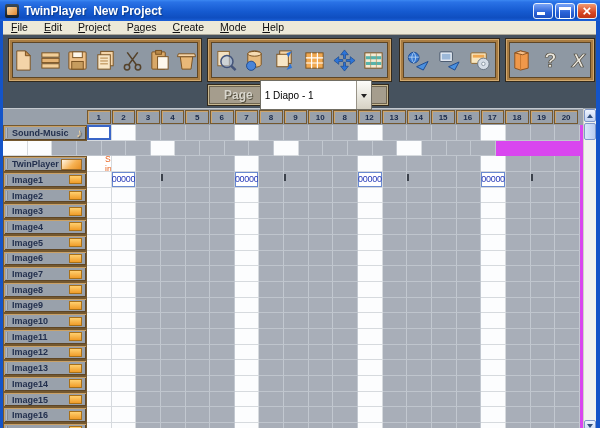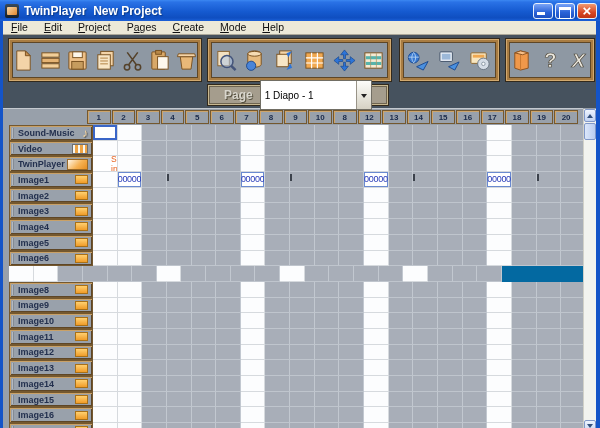--- a/index.html
+++ b/index.html
@@ -66,21 +66,21 @@
 
   
   .header-row { position:absolute; top:108px; left:3px; width:580px; height:17px; background:#98a0aa;
     border-top:1px solid #c4c9cf; }
   .colbtns { position:absolute; left:84px; top:1px; display:flex; gap:1px; }
   .colbtn { width:23.6px; height:14px; flex:none; background:#99a1ab; border:1px solid #74582f;
     box-shadow:inset 1px 1px 0 #cda56c; color:#1a2a4a; font-size:8px; font-weight:bold;
     display:flex; align-items:center; justify-content:center; }
 
   
-  .grid { position:absolute; top:125px; left:9px; width:580px; height:303px; overflow:hidden; background:#0369a1; }
+  .grid { position:absolute; top:125px; left:3px; width:580px; height:303px; overflow:hidden; background:#d946ef; }
   .trow { display:flex; height:15.7px; }
   .row-label { width:84px; height:100%; flex:none; background:#99a1ab; border:1px solid #74582f;
     box-shadow:inset 1px 1px 0 #c9a167, inset -1px -1px 0 #5e4626;
     display:flex; align-items:center; padding:0 4px 0 8px; font-size:9px; font-weight:bold; color:#23304e;
     position:relative; white-space:nowrap; }
   .row-label::before { content:''; position:absolute; left:2px; top:2px; bottom:2px; width:2px;
     background:linear-gradient(90deg,#cdd2d8,#6a727c); }
   .row-icon { margin-left:auto; display:flex; align-items:center; }
   .ri-music { color:#f0d2a0; font-size:12px; line-height:10px; text-shadow:1px 1px 1px #4a4a4a; }
   .ri-film { width:16px; height:10px; display:inline-block; border:1px solid #6f6f6f;
@@ -375,26 +375,20 @@
         <div class="cell"></div>
         <div class="cell"></div>
         <div class="cell"></div>
         <div class="cell"></div>
         <div class="cell white"></div>
         <div class="cell"></div>
         <div class="cell"></div>
         <div class="cell"></div>
       </div>
       <div class="trow">
-        <div class="row-label">
-          <span>Video</span>
-          <span class="row-icon">
-            <span class="ri-film"></span>
-          </span>
-        </div>
         <div class="cell white"></div>
         <div class="cell white"></div>
         <div class="cell"></div>
         <div class="cell"></div>
         <div class="cell"></div>
         <div class="cell"></div>
         <div class="cell white"></div>
         <div class="cell"></div>
         <div class="cell"></div>
         <div class="cell"></div>
@@ -599,20 +593,26 @@
         <div class="cell"></div>
         <div class="cell"></div>
         <div class="cell"></div>
         <div class="cell"></div>
         <div class="cell white"></div>
         <div class="cell"></div>
         <div class="cell"></div>
         <div class="cell"></div>
       </div>
       <div class="trow">
+        <div class="row-label">
+          <span>Image7</span>
+          <span class="row-icon">
+            <span class="ri-img"></span>
+          </span>
+        </div>
         <div class="cell white"></div>
         <div class="cell white"></div>
         <div class="cell"></div>
         <div class="cell"></div>
         <div class="cell"></div>
         <div class="cell"></div>
         <div class="cell white"></div>
         <div class="cell"></div>
         <div class="cell"></div>
         <div class="cell"></div>

